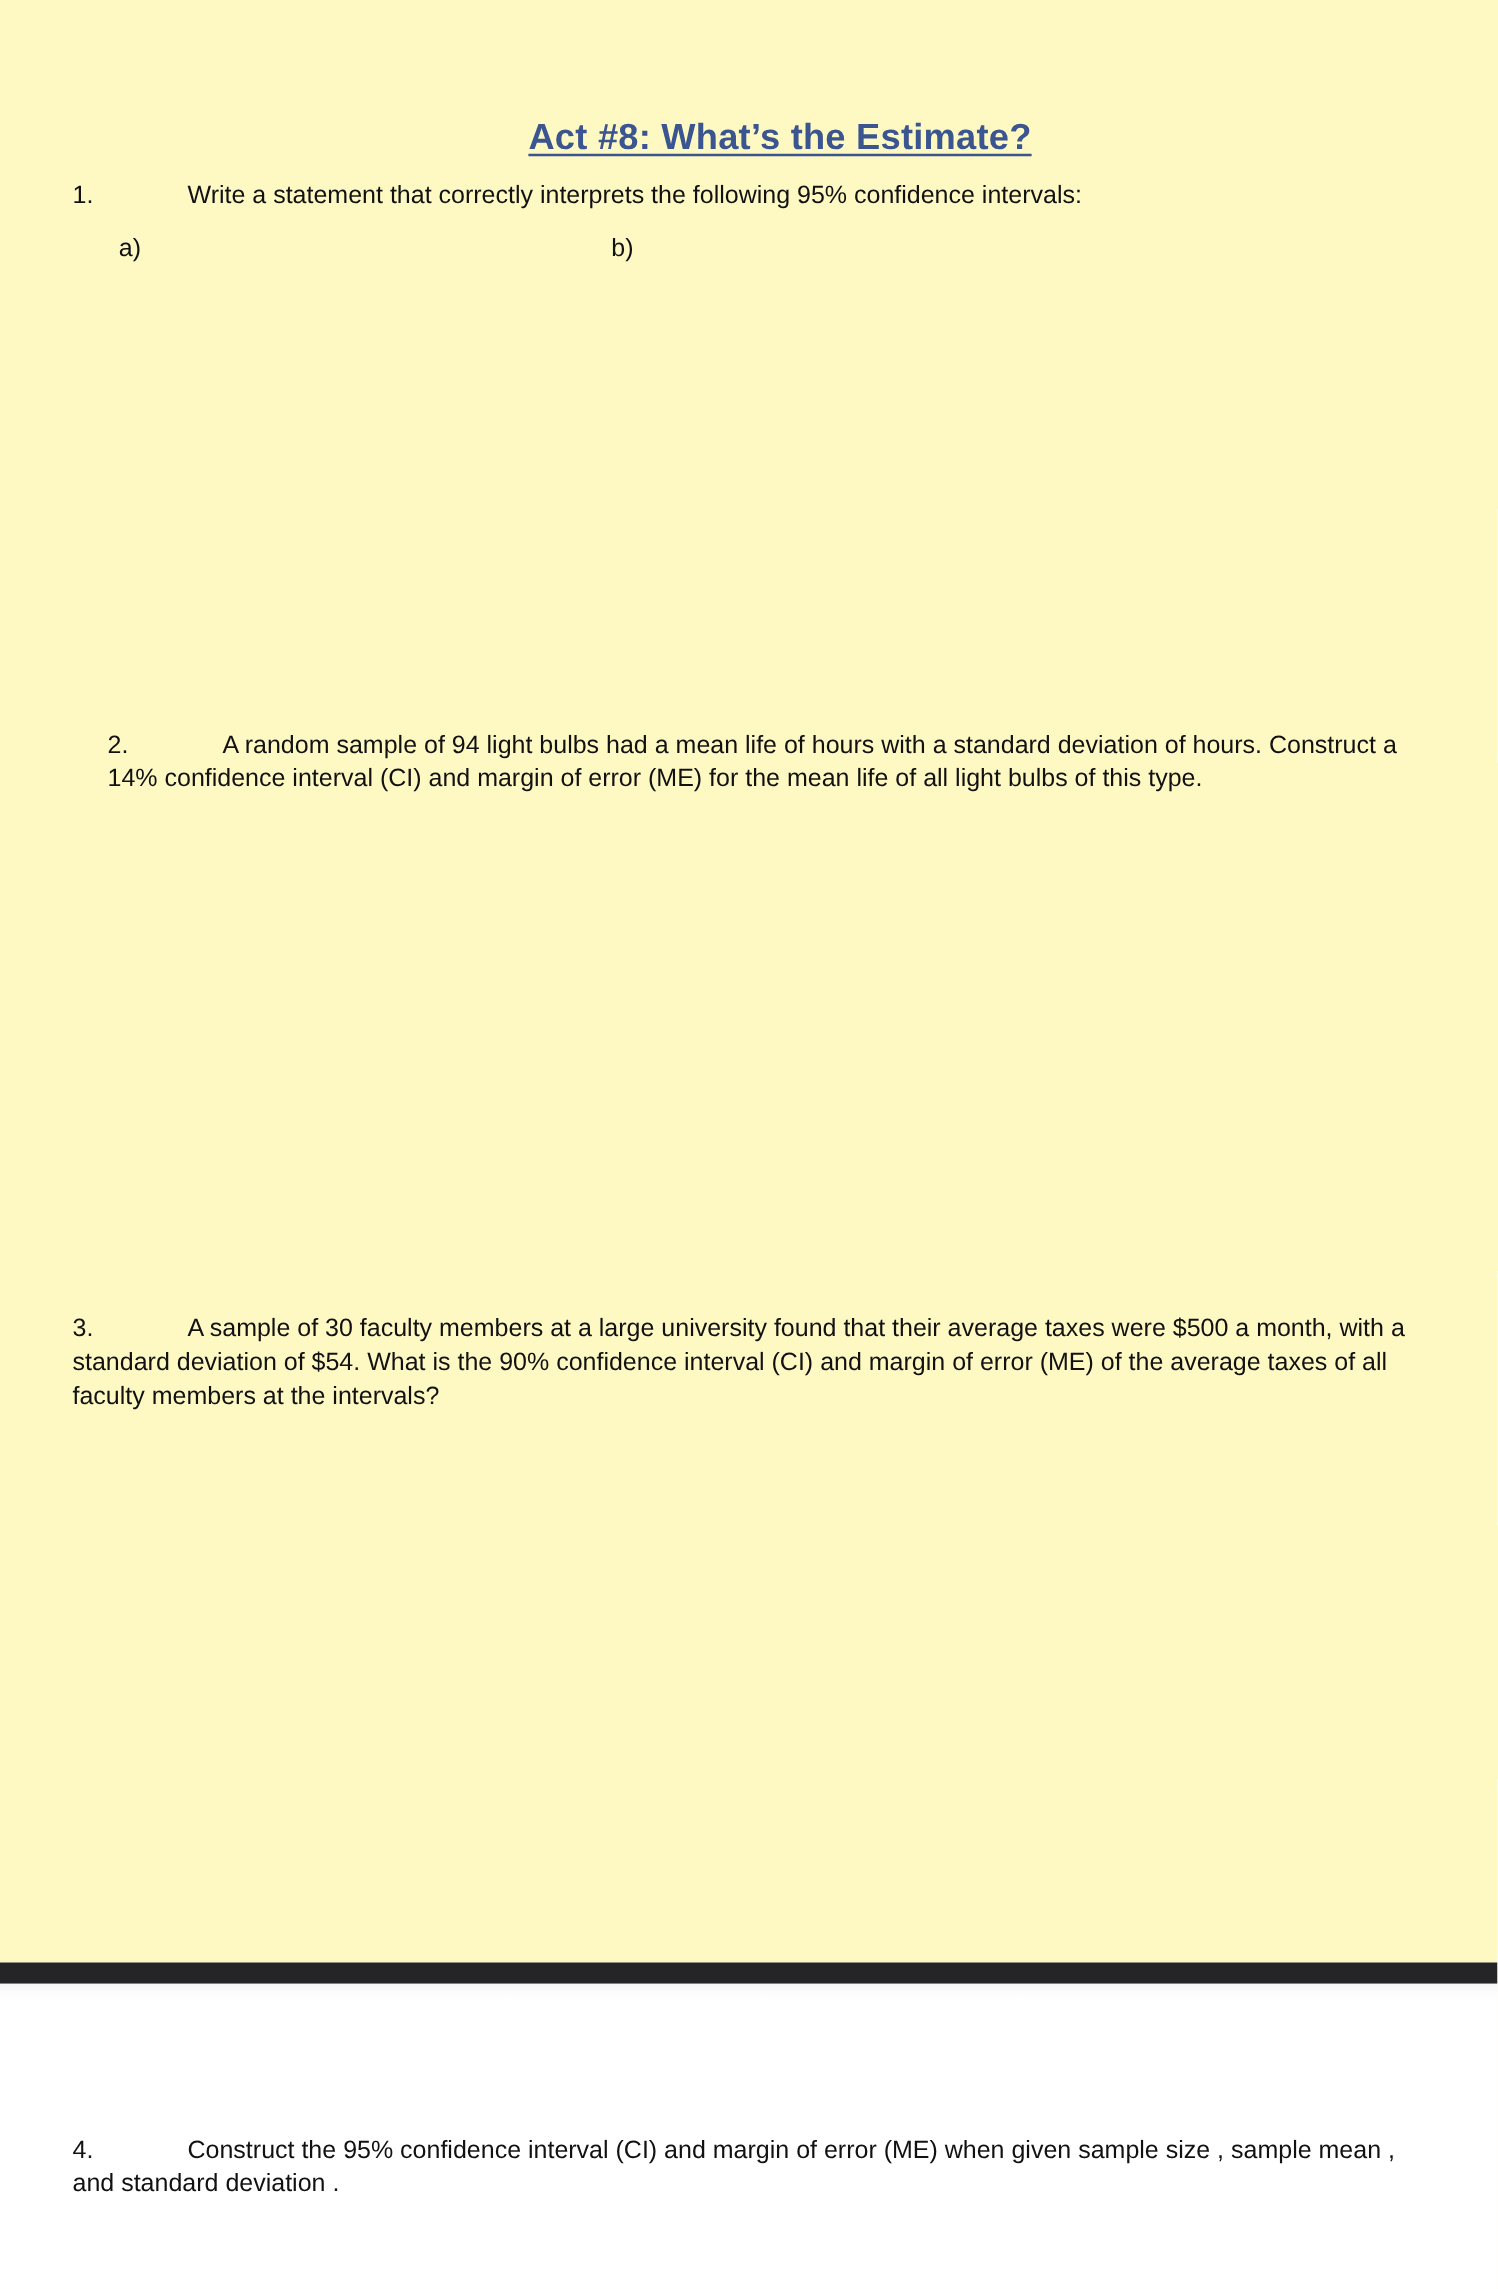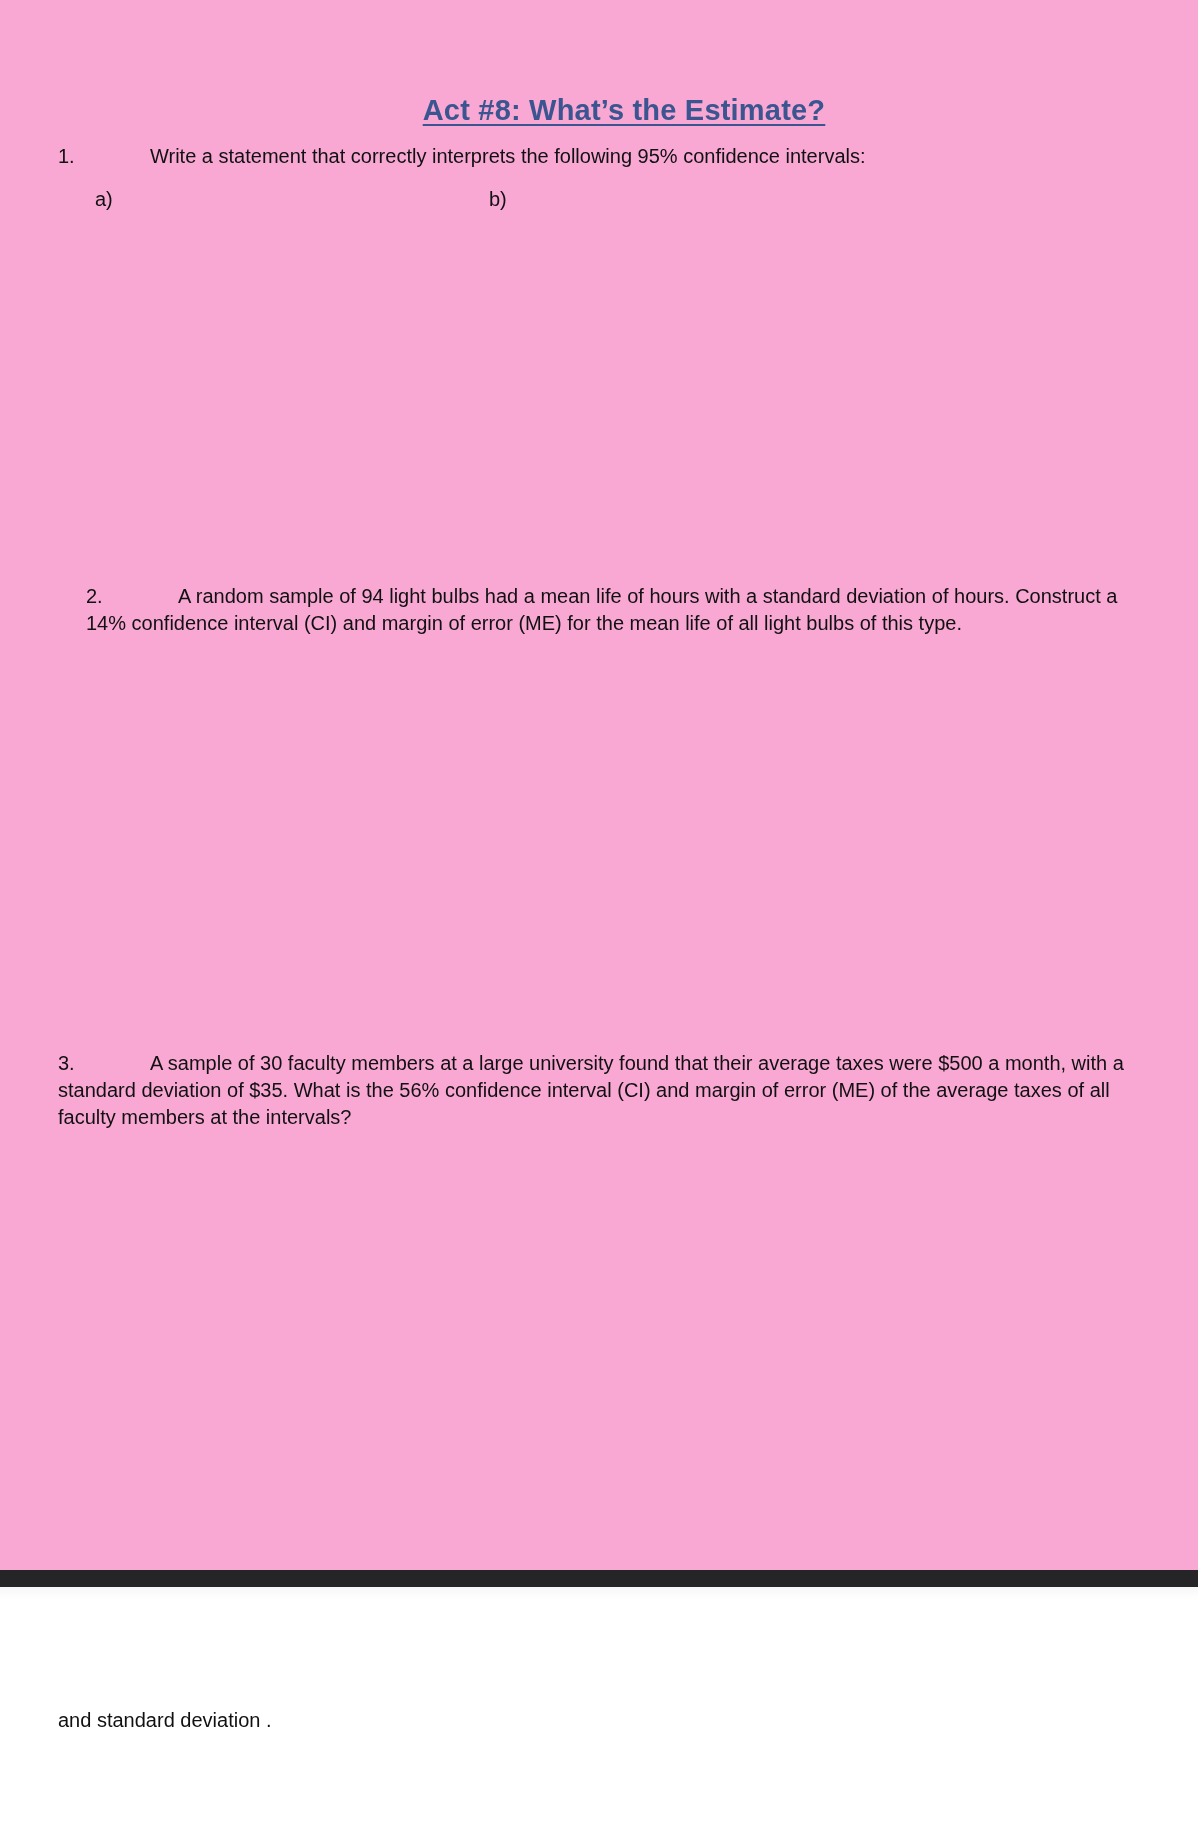--- a/index.html
+++ b/index.html
@@ -14,21 +14,21 @@
       overflow: hidden;
       font-family: "Liberation Sans", sans-serif;
       color: #111111;
     }
     .page {
       position: absolute;
       left: 0;
       top: 0;
       width: 1198px;
       height: 1570px;
-      background: #f9a8d4;
+      background: #fef9c3;
     }
     .title {
       position: absolute;
       top: 94px;
       left: 0;
       width: 1248px;
       text-align: center;
       font-size: 29px;
       font-weight: bold;
       color: #3a5590;
@@ -81,24 +81,25 @@
   <div class="sub" style="top:188px; left:95px;">a)</div>
   <div class="sub" style="top:188px; left:489px;">b)</div>
 
   <div class="q" style="top:583px;margin-left:28px;">
     <div><span class="num">2.</span><span>A random sample of 94 light bulbs had a mean life of   hours with a standard deviation of hours.  Construct a</span></div>
     <div>14% confidence interval (CI) and margin of error (ME) for the mean life of all light bulbs of this type.</div>
   </div>
 
   <div class="q" style="top:1050px;">
     <div><span class="num">3.</span><span>A sample of 30 faculty members at a large university found that their average taxes were $500 a month, with a</span></div>
-    <div>standard deviation of $35.  What is the 56% confidence interval (CI) and margin of error (ME) of the average taxes of all</div>
+    <div>standard deviation of $54.  What is the 90% confidence interval (CI) and margin of error (ME) of the average taxes of all</div>
     <div>faculty members at the intervals?</div>
   </div>
 </div>
 
 <div class="divider"></div>
 
 <div class="page2">
   <div class="q" style="top:120px;">
+    <div><span class="num">4.</span><span>Construct the 95% confidence interval (CI) and margin of error (ME) when given sample size  , sample mean  ,</span></div>
     <div>and standard deviation .</div>
   </div>
 </div>
 
 </body></html>

